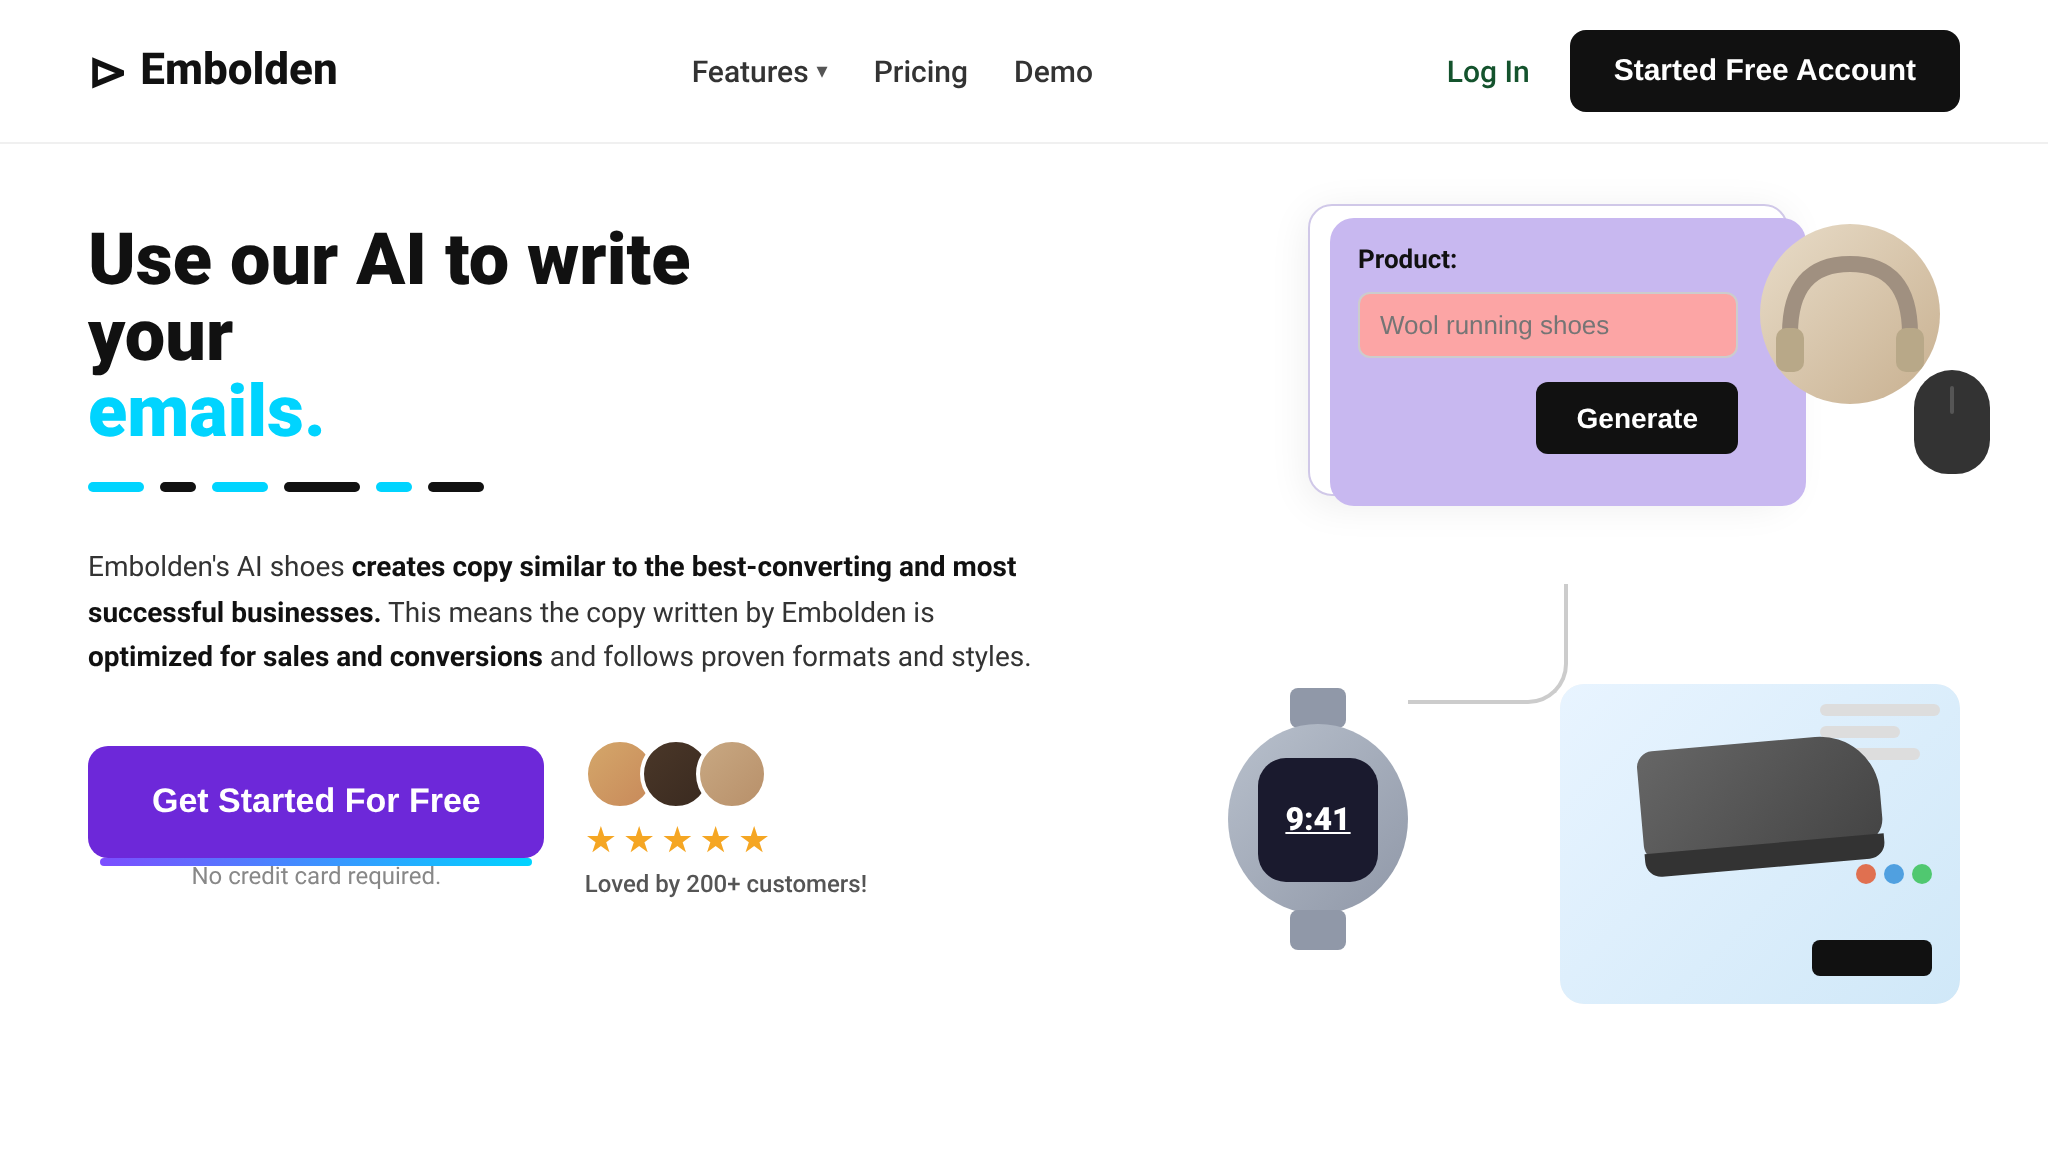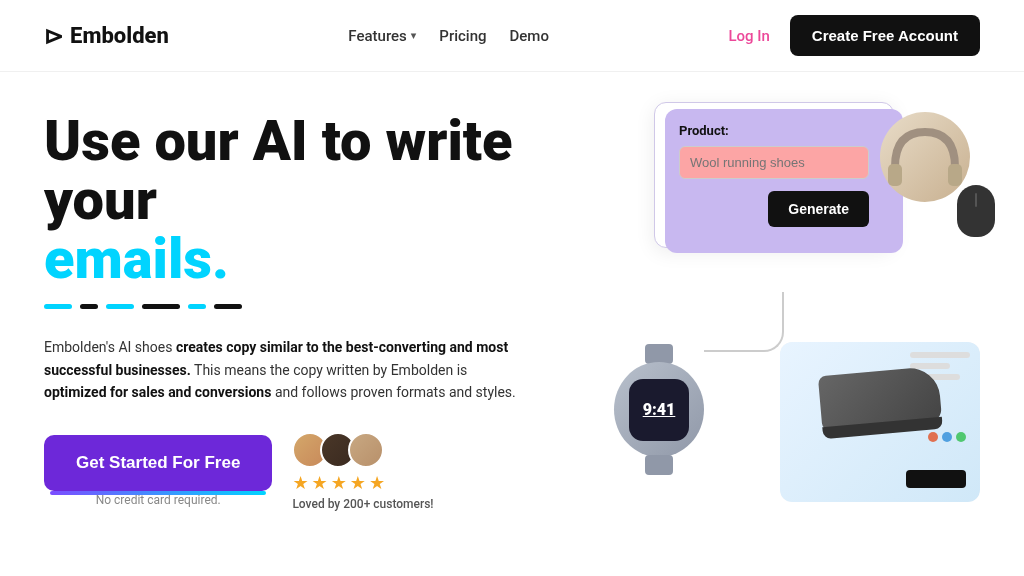--- a/index.html
+++ b/index.html
@@ -56,21 +56,21 @@
       font-size: 11px;
       color: #555;
     }
     .nav-right {
       display: flex;
       align-items: center;
       gap: 20px;
     }
     .login-link {
       text-decoration: none;
-      color: #ec4899;
+      color: #14532d;
       font-size: 15px;
       font-weight: 500;
     }
     .create-account-btn {
       background: #111;
       color: #fff;
       border: none;
       padding: 12px 22px;
       border-radius: 8px;
       font-size: 15px;
@@ -84,21 +84,21 @@
       display: flex;
       padding: 30px 44px 0 44px;
       gap: 40px;
       position: relative;
     }
     .hero-left {
       flex: 0 0 540px;
       padding-top: 10px;
     }
     .hero-headline {
-      font-size: 56px;
+      font-size: 36px;
       font-weight: 900;
       line-height: 1.05;
       color: #111;
       margin-bottom: 4px;
     }
     .hero-headline .cyan {
       color: #00d4ff;
     }
     .animated-words {
       display: flex;
@@ -460,21 +460,21 @@
       <a href="#">
         <span>Demo</span>
       </a>
     </li>
   </ul>
 
   <div class="nav-right">
     <a class="login-link" href="#">
       <span>Log In</span>
     </a>
-    <button class="create-account-btn">Create Free Account</button>
+    <button class="create-account-btn">Started Free Account</button>
   </div>
 </nav>
 
 <div class="hero">
 
   <div class="hero-left">
     <h1 class="hero-headline">
       <span>Use our AI to write</span><br>
       <span>your</span><br>
       <span class="cyan">emails.</span>

